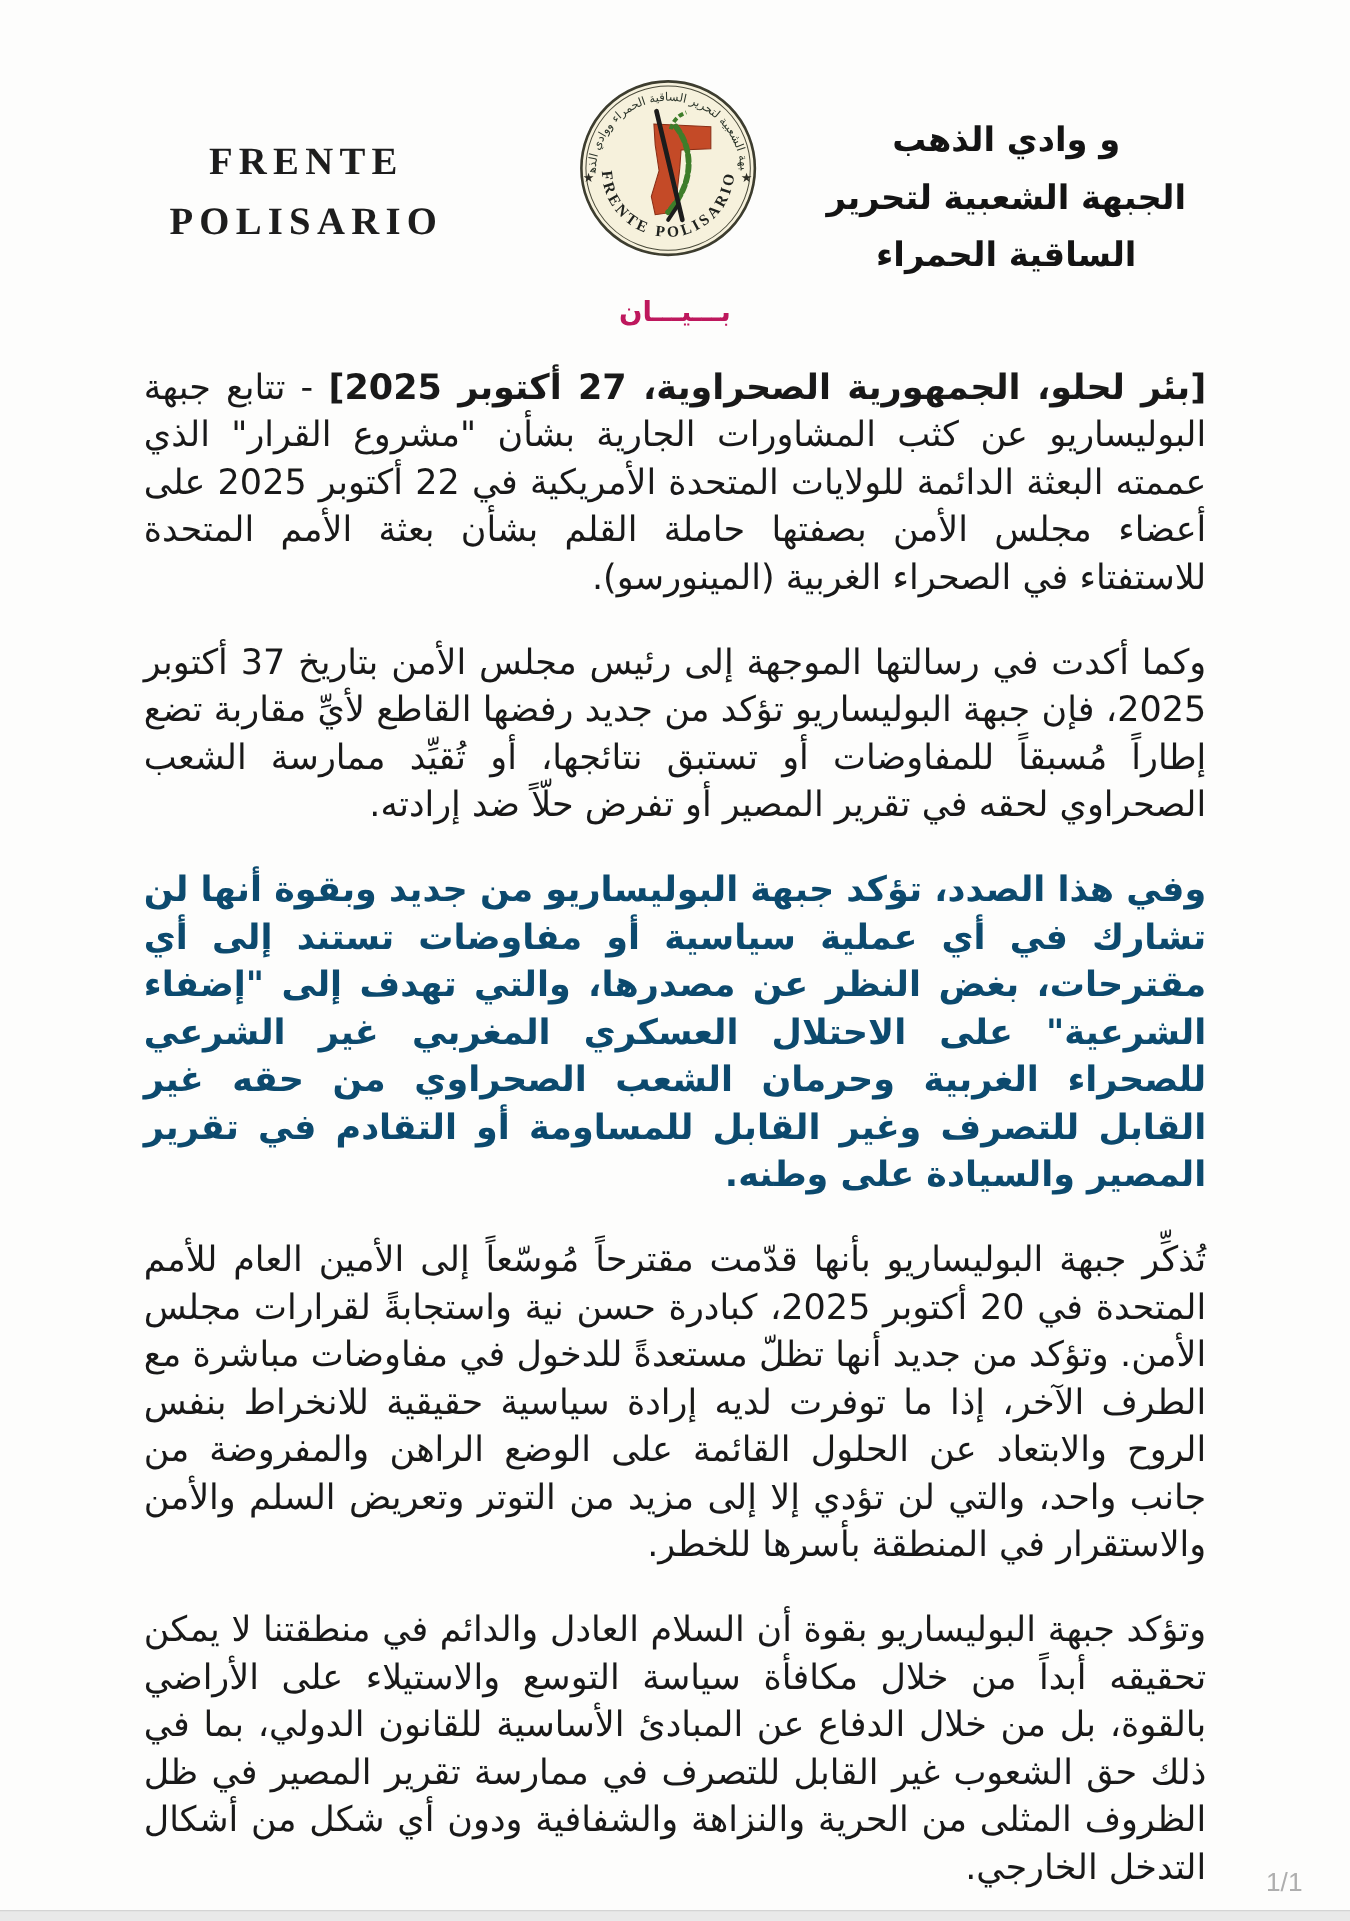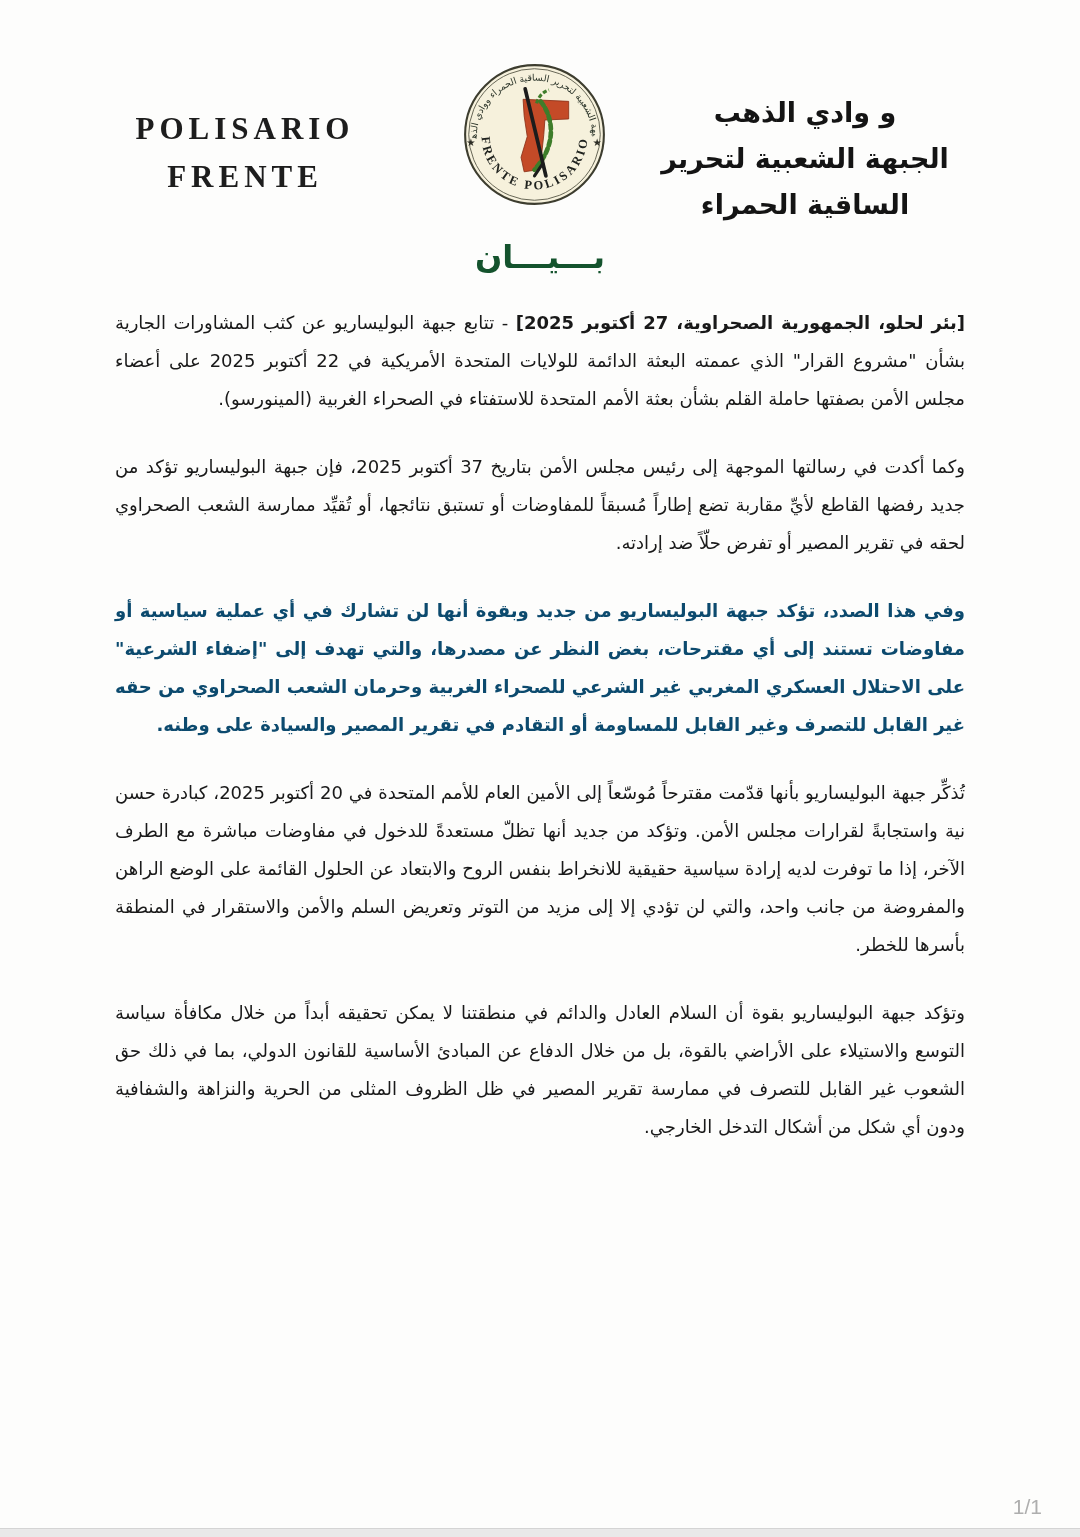--- a/index.html
+++ b/index.html
@@ -35,28 +35,28 @@
     font-size:27px;
     line-height:46px;
     color:#141414;
   }
   
   .doc-body{
     position:absolute;top:238px;left:115px;width:850px;
   }
   .title{
     direction:rtl;text-align:center;
-    font-weight:bold;font-size:32px;
-    margin:0 0 28px 0;color:#14532d;
+    font-weight:bold;font-size:22px;
+    margin:0 0 28px 0;color:#be185d;
   }
   .para{
     direction:rtl;
     text-align:justify;
     text-justify:inter-word;
-    font-size:18px;
+    font-size:28px;
     line-height:38px;
     margin:0 0 30px 0;
     color:#191919;
   }
   .para.bold{font-weight:bold;color:#0c4a6e;}
   .lead-bold{font-weight:bold;}
   
   .page-indicator{
     position:absolute;right:38px;bottom:18px;
     font-size:21px;color:#aeaeae;
@@ -75,22 +75,22 @@
   .seal-star{font-size:10px;fill:#2c2c24;}
 </style>
 </head>
 <body>
 
 <div class="page">
 
   <div class="header">
 
     <div class="latin-name">
+      <div>FRENTE</div>
       <div>POLISARIO</div>
-      <div>FRENTE</div>
     </div>
 
     <svg class="seal" viewBox="0 0 140 140" xmlns="http://www.w3.org/2000/svg">
       <circle cx="70" cy="70" r="67" fill="#f6f1dc" stroke="#3d3d2f" stroke-width="2"></circle>
       <circle cx="70" cy="70" r="63.5" fill="none" stroke="#4a4a3a" stroke-width="0.8"></circle>
 
       <defs>
         <path id="rim-top" d="M 14,74 A 56,56 0 0 1 126,74"></path>
         <path id="rim-bottom" d="M 19,72 A 51,51 0 0 0 121,72"></path>
       </defs>

